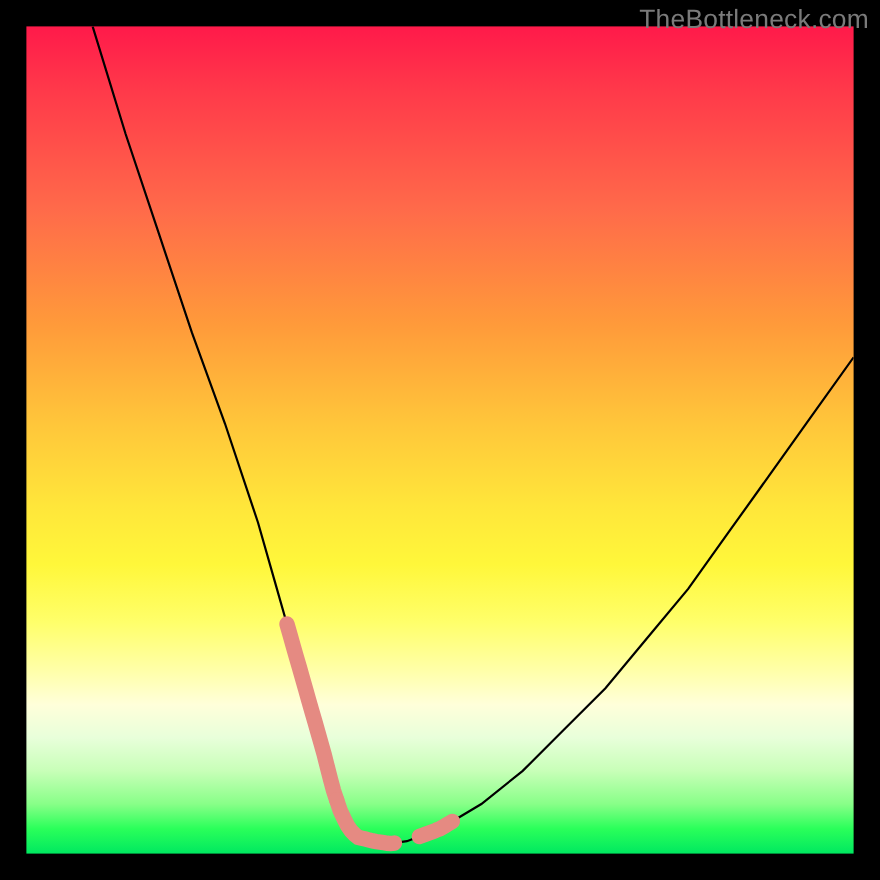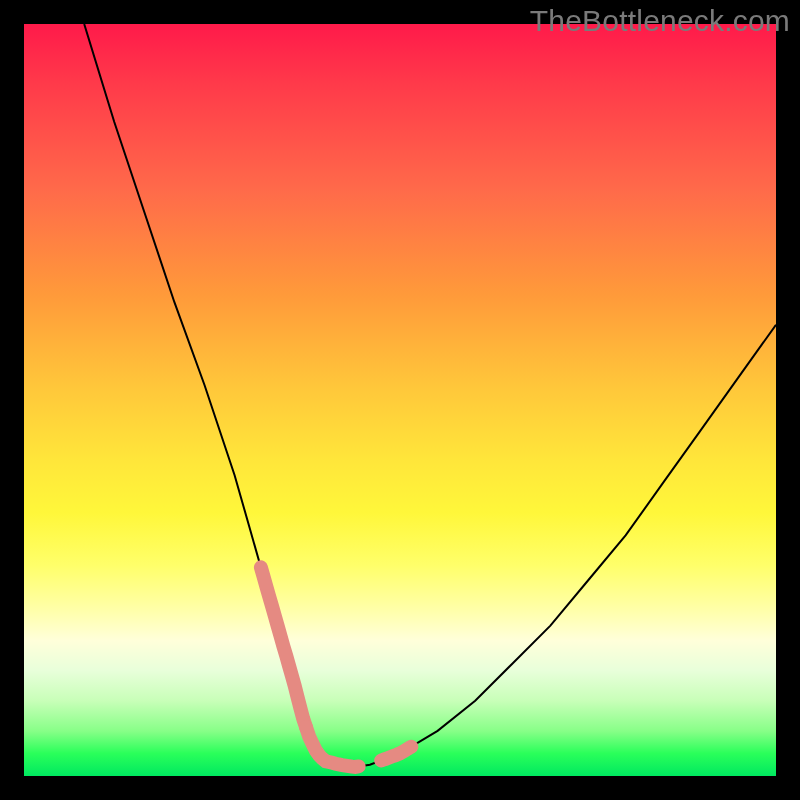--- a/index.html
+++ b/index.html
@@ -33,21 +33,21 @@
       #88ff88 94%,
       #2aff5a 97%,
       #00e860 100%
     );
   }
   .attribution {
     position: absolute;
     top: 4px;
     right: 10px;
     color: #7a7a7a;
-    font-size: 30px;
+    font-size: 24px;
     font-weight: 500;
     letter-spacing: 0.2px;
     z-index: 10;
   }
   svg.curve {
     position: absolute;
     left: 0;
     top: 0;
     width: 752px;
     height: 752px;

